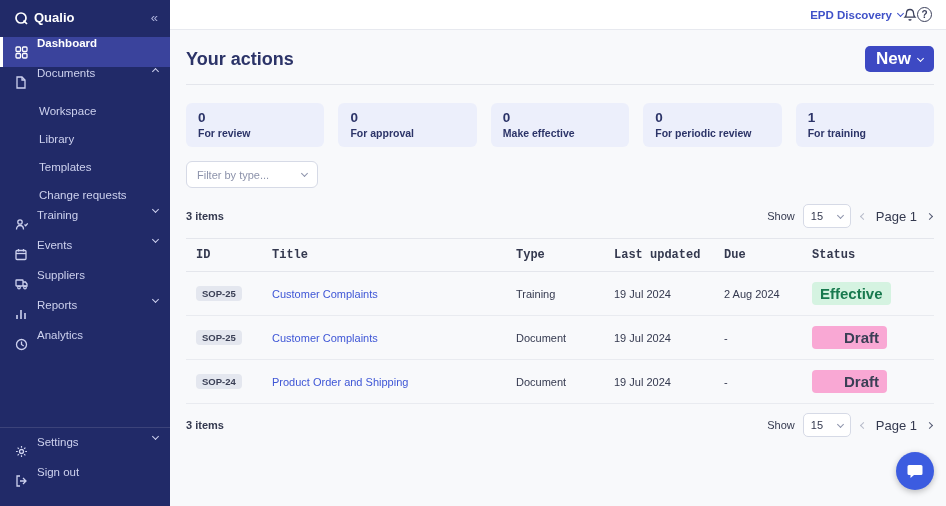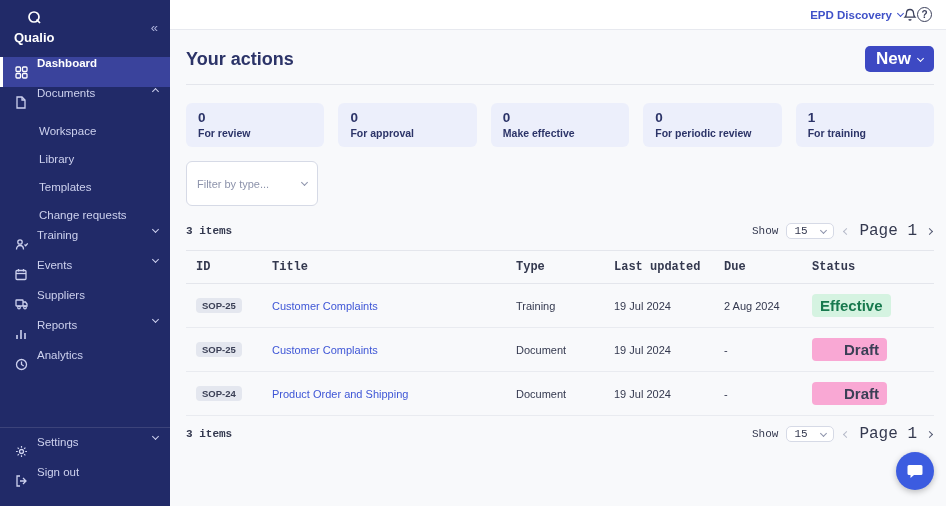--- a/index.html
+++ b/index.html
@@ -5,21 +5,21 @@
   * { margin:0; padding:0; box-sizing:border-box; }
   html,body { width:946px; height:506px; overflow:hidden;
     font-family:"Liberation Sans", sans-serif; background:#f8f9fb; }
   .app { display:flex; width:946px; height:506px; }
 
   
   .sidebar { width:170px; background:#212a68; color:#c9cdec; display:flex;
     flex-direction:column; flex-shrink:0; padding-bottom:10px; }
   .sb-header { display:flex; align-items:center; justify-content:space-between;
     padding:10px 12px 12px 14px; color:#fff; }
-  .logo { display:flex; align-items:center; gap:6px; font-size:13px; font-weight:bold; color:#fff;flex-direction:column; }
+  .logo { display:flex; align-items:center; gap:6px; font-size:13px; font-weight:bold; color:#fff; }
   .collapse { color:#aeb3dd; font-size:13px; cursor:pointer; }
   .nav-item { display:flex; gap:9px; height:30px; padding:0 12px 0 14px;
     font-size:11.5px; cursor:pointer; position:relative; color:#cdd1ee; }
   .nav-item .lbl { flex:1; }
   .nav-item.active { background:#3a439c; color:#fff; font-weight:bold; }
   .nav-item.active::before { content:""; position:absolute; left:0; top:0; bottom:0;
     width:3px; background:#fff; }
   .sub-item { height:28px; padding-left:39px; display:flex; align-items:center;
     font-size:11.5px; color:#cdd1ee; cursor:pointer; }
   .icon { width:14px; display:inline-flex; justify-content:center; align-items:center; flex-shrink:0; }
@@ -49,34 +49,34 @@
   .btn-new { background:#3d49c3; color:#fff; border:none; border-radius:5px; height:26px;
     padding:0 11px; font-size:17px; font-weight:bold; display:flex; align-items:center;
     gap:7px; cursor:pointer; font-family:inherit; }
   .divider { height:1px; background:#e4e6ec; margin:0 0 18px 0; }
 
   .stats { display:flex; gap:14px; }
   .stat-card { flex:1; background:#eceffb; border-radius:6px; padding:7px 12px 8px 12px; cursor:pointer; }
   .stat-value { font-size:13.5px; font-weight:bold; color:#2c3468; }
   .stat-label { font-size:10.5px; font-weight:bold; color:#2c3468; margin-top:2px; }
 
-  .filter { margin-top:14px; width:132px; height:45px; background:#fff;
+  .filter { margin-top:14px; width:132px; height:27px; background:#fff;
     border:1px solid #d6dae6; border-radius:6px; display:flex; align-items:center;
     justify-content:space-between; padding:0 10px; font-size:11px; color:#8d93ab; cursor:pointer; }
 
-  .list-meta { display:flex; align-items:center; justify-content:space-between; margin-top:16px;font-family:Liberation Mono, monospace; }
+  .list-meta { display:flex; align-items:center; justify-content:space-between; margin-top:16px; }
   .items-count { font-size:11px; font-weight:bold; color:#34394f; }
   .pager { display:flex; align-items:center; gap:8px; font-size:11px; color:#34394f; }
   .pager .show-lbl { color:#34394f; }
-  .page-size { width:48px; height:16px; background:#fff; border:1px solid #d6dae6;
+  .page-size { width:48px; height:24px; background:#fff; border:1px solid #d6dae6;
     border-radius:5px; display:flex; align-items:center; justify-content:space-between;
     padding:0 7px; font-size:11px; color:#34394f; cursor:pointer; }
   .pg-arrow { color:#b6bac9; cursor:pointer; padding:0 2px; display:flex; align-items:center; }
   .pg-arrow.next { color:#555b73; }
-  .page-lbl { font-size:16px; color:#34394f; }
+  .page-lbl { font-size:13px; color:#34394f; }
 
   table { width:100%; border-collapse:collapse; margin-top:10px; }
   thead th { text-align:left; font-size:12px; font-weight:bold; color:#34394f;
     border-top:1px solid #e4e6ec; border-bottom:1px solid #e4e6ec; padding:9px 8px 9px 8px;font-family:Liberation Mono, monospace; }
   tbody td { font-size:11px; color:#34394f; border-bottom:1px solid #e9ebf0; padding:10px 8px; }
   th.c-id, td.c-id { width:78px; padding-left:10px; }
   th.c-title, td.c-title { width:244px; }
   th.c-type, td.c-type { width:98px; }
   th.c-upd, td.c-upd { width:110px;margin-top:44px; }
   th.c-due, td.c-due { width:88px; }

